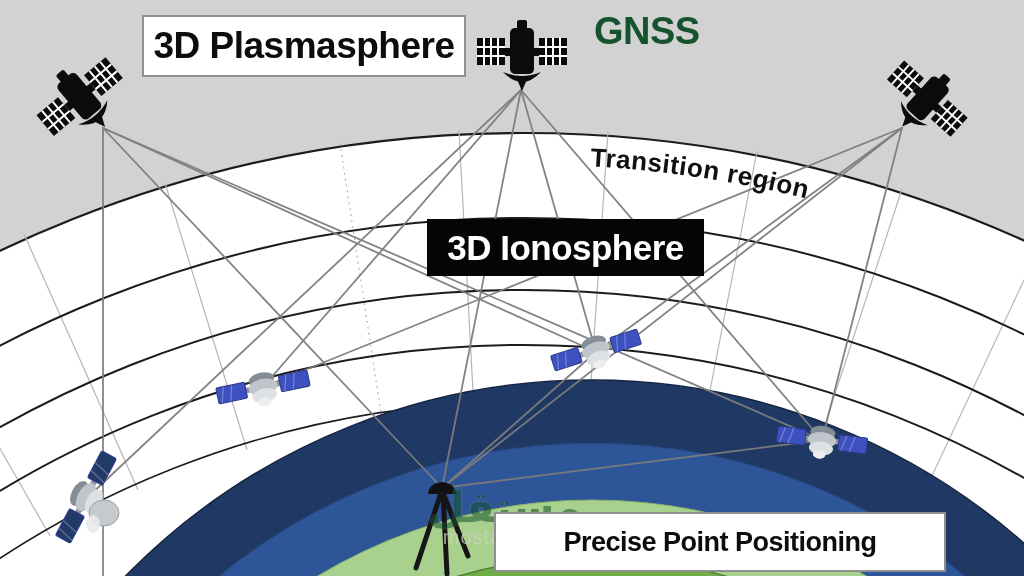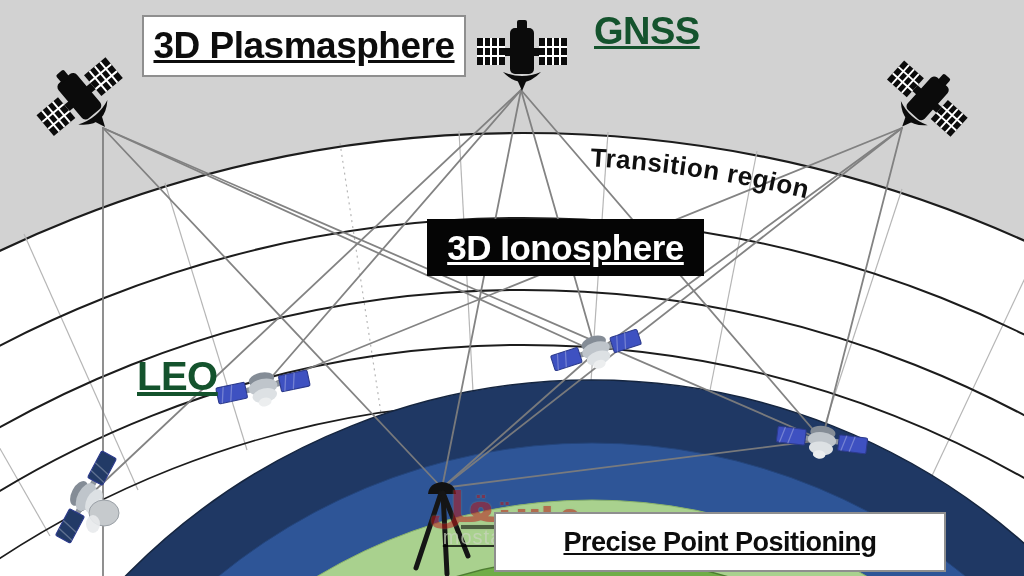--- a/index.html
+++ b/index.html
@@ -10,34 +10,34 @@
     --signal-line-gray:#7d7d7d; --radial-line-gray:#b6b6b6;
     --label-border:#8f8f8f;
   }
   html,body{margin:0;padding:0;}
   body{background:#888;font-family:"Liberation Sans","DejaVu Sans",sans-serif;}
   #stage{position:relative;width:1024px;height:576px;overflow:hidden;background:var(--background);}
   #scene{position:absolute;left:0;top:0;z-index:0;}
   svg text{font-family:"Liberation Sans","DejaVu Sans",sans-serif;font-weight:bold;}
   .leo-use{--panel-color:var(--leo-panel-blue);}
   .leo-dark{--panel-color:var(--leo-panel-dark);}
-  .overlay{position:absolute;box-sizing:border-box;white-space:nowrap;text-decoration:underline;}
+  .overlay{position:absolute;box-sizing:border-box;white-space:nowrap;}
   .label-box{background:var(--band-white);border:2px solid var(--label-border);
     color:#0d0d0d;font-weight:bold;display:flex;align-items:center;justify-content:center;
     letter-spacing:-0.5px;z-index:2;}
   .label-dark{background:#050505;color:#fff;font-weight:bold;display:flex;align-items:center;
     justify-content:center;letter-spacing:-0.5px;z-index:2;}
   .label-plain{color:#14532d;font-weight:bold;letter-spacing:-0.5px;z-index:2;}
   #plasma-box{left:142px;top:15px;width:324px;height:62px;font-size:37px;}
   #gnss-label{left:594px;top:10px;font-size:38px;}
   #iono-box{left:427px;top:219px;width:277px;height:57px;font-size:35px;}
   #leo-label{left:137px;top:354px;font-size:40px;}
   #ppp-box{left:494px;top:512px;width:452px;height:60px;font-size:27px;}
   #watermark{left:420px;top:488px;width:170px;z-index:1;text-align:center;pointer-events:none;}
-  #watermark .ar{display:block;font-size:42px;font-weight:bold;color:#b91c1c;opacity:.55;
+  #watermark .ar{display:block;font-size:42px;font-weight:bold;color:#14532d;opacity:.55;
      text-shadow:0 0 2px #8fa583;line-height:40px;}
   #watermark .la{display:block;font-size:20px;color:#c9d4bd;opacity:.75;letter-spacing:1px;line-height:18px;}
 </style>
 </head>
 <body>
 
 <div id="stage">
 
   <svg id="scene" width="1024" height="576" viewBox="0 0 1024 576">
     <defs>
@@ -146,16 +146,15 @@
     <span class="ar">مستقل</span>
     <span class="la">mostaql.com</span>
   </div>
 
   <div id="plasma-box" class="overlay label-box">3D Plasmasphere</div>
 
   <div id="gnss-label" class="overlay label-plain">GNSS</div>
 
   <div id="iono-box" class="overlay label-dark">3D Ionosphere</div>
 
-  <div id="leo-label" class="overlay label-plain">LEO</div>
 
   <div id="ppp-box" class="overlay label-box">Precise Point Positioning</div>
 </div>
 
 </body></html>

